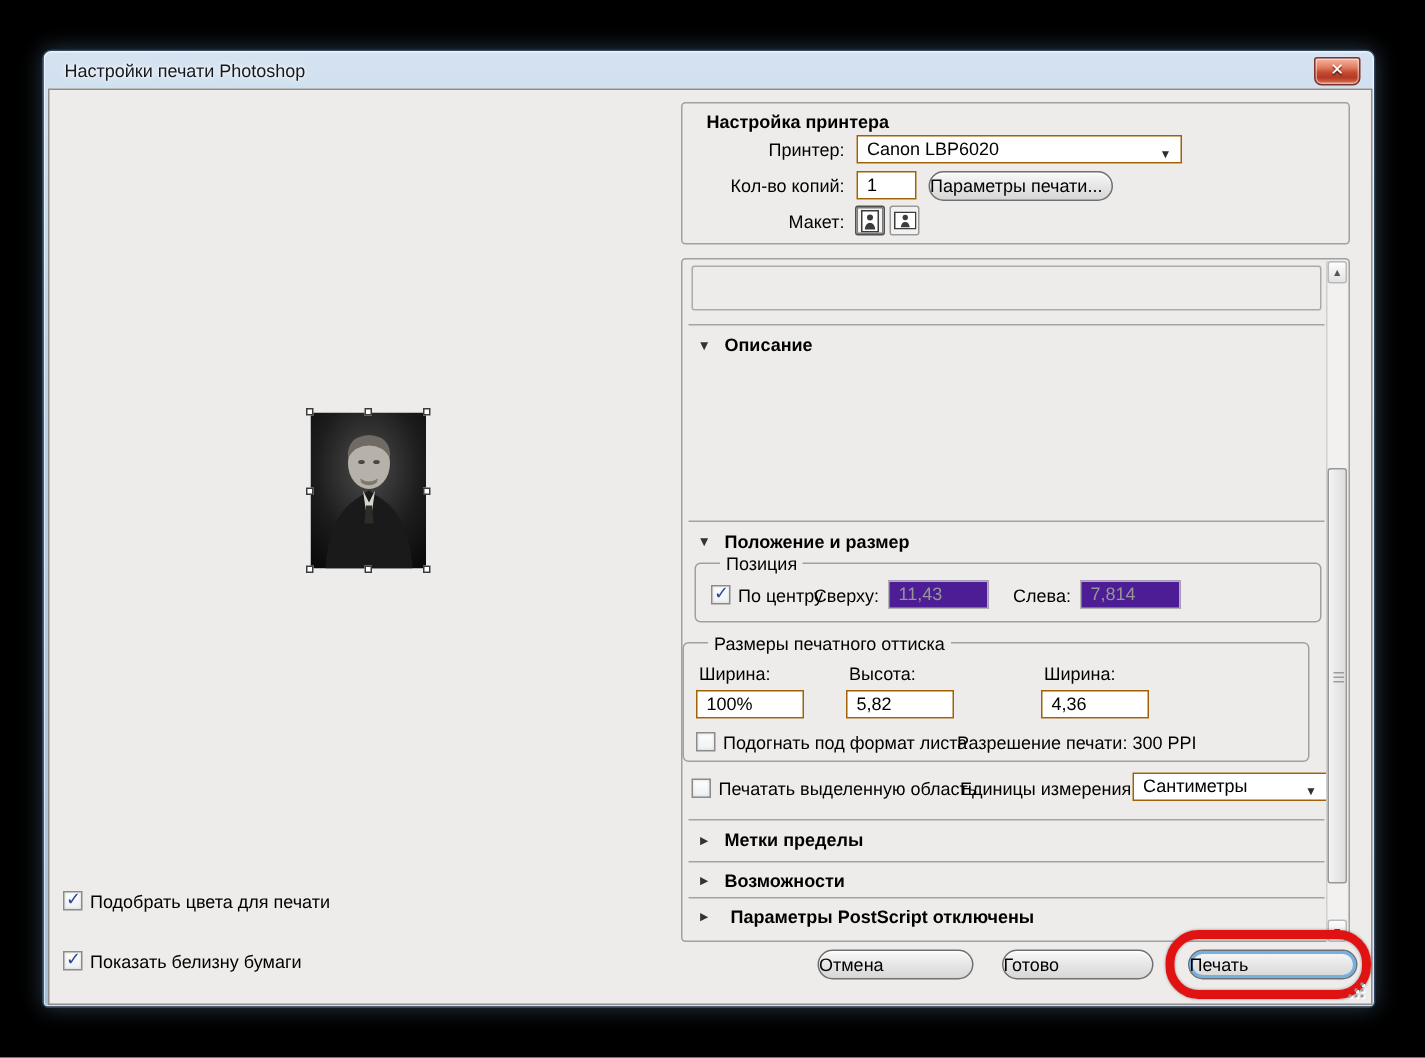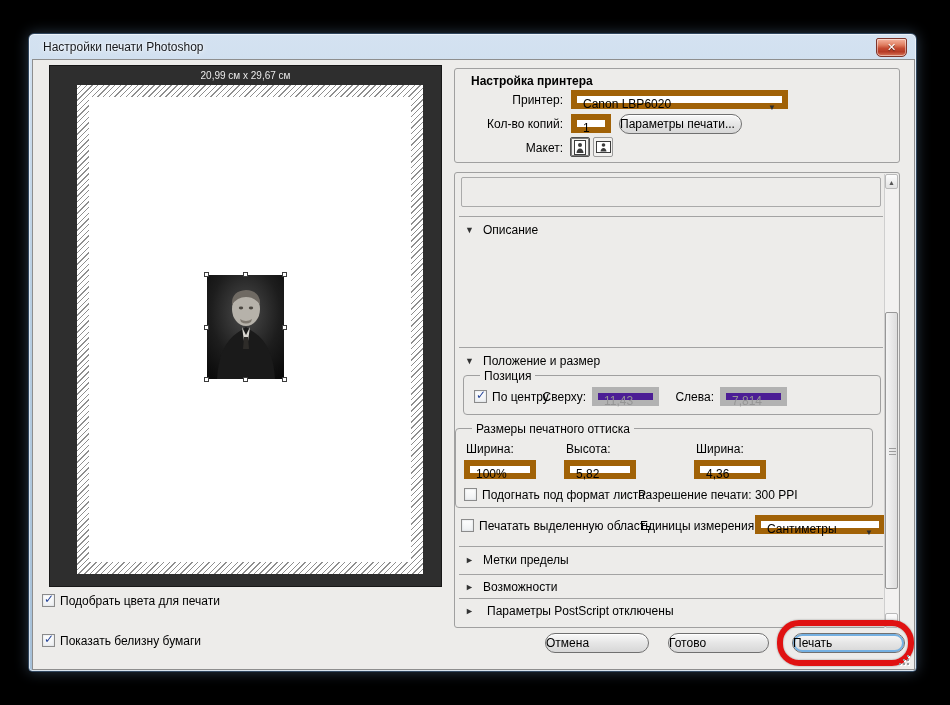--- a/index.html
+++ b/index.html
@@ -65,21 +65,21 @@
     position:absolute; left:1px; top:-3px; font-size:12px; font-weight:bold; color:#27459a;
   }
   .cb:not(.on) .mark { display:none; }
 
   
   .gbox { position:absolute; border:1px solid #a0a0a0; border-radius:3px; }
   .bold { font-weight:bold; }
   .lbl-r { position:absolute; text-align:right; }
 
   .field, .dd {
-    position:absolute; height:19px; background:#fff; border:6px solid #a16207;
+    position:absolute; height:19px; background:#fff; border:1px solid #a16207;
     line-height:17px; padding-left:6px;
   }
   .field.disabled { background:#4c1d95; color:#969696; border-color:#b2b2b2; }
   .dd { cursor:pointer; }
   .dd .arr { position:absolute; right:6px; top:3px; font-size:8px; color:#2e2e2e; }
 
   .ps-btn {
     position:absolute; height:20px; border:1px solid #707070; border-radius:10px;
     background:linear-gradient(180deg,#f9f9f9 0%,#e6e6e6 50%,#d7d7d7 100%);
     text-align:left; line-height:18px; cursor:pointer;
@@ -89,21 +89,21 @@
 
   .layout-btn {
     position:absolute; width:20px; height:20px; border:1px solid #9a9a9a; border-radius:2px;
     background:#f2f1ef; cursor:pointer; display:flex; align-items:center; justify-content:center;
   }
   .layout-btn.sel { border-color:#4f4f4f; box-shadow:inset 0 0 0 1px #7c7c7c; }
 
   .divider { position:absolute; left:4px; width:424px; height:1px; background:#a3a3a3; }
   .sect-head { position:absolute; left:0; height:16px; cursor:pointer; }
   .sect-head .tri { position:absolute; left:10px; top:2px; font-size:9px; color:#333; }
-  .sect-head .txt { position:absolute; left:28px; top:0; font-weight:normal; white-space:nowrap; }
+  .sect-head .txt { position:absolute; left:28px; top:0; font-weight:bold; white-space:nowrap; }
 
   .legend { position:absolute; top:-7px; background:#edecea; padding:0 4px; white-space:nowrap; }
 
   
   .sbar { position:absolute; right:1px; top:1px; width:14px; height:454px; background:#f2f1f0; border-left:1px solid #cfcfcf; }
   .sbtn { position:absolute; left:0; width:13px; height:15px; text-align:center; font-size:7px; color:#555;
     line-height:15px; background:linear-gradient(180deg,#fdfdfd,#e2e2e2); border:1px solid #b9b9b9; border-radius:2px; cursor:pointer; }
   .sthumb { position:absolute; left:0; width:13px; border:1px solid #979797; border-radius:2px;
     background:linear-gradient(90deg,#f4f4f4,#dddddd); cursor:grab; }
   .sthumb .grip { position:absolute; left:3px; top:50%; width:7px; height:1px; background:#9c9c9c;
@@ -125,26 +125,20 @@
 <div class="window">
   <div class="titlebar">
     <span class="title-text">Настройки печати Photoshop</span>
     <div class="close-btn">
       <span>✕</span>
     </div>
   </div>
 
   <div class="client">
 
-    <div class="preview">
-      <div class="paper-size">20,99 см x 29,67 см</div>
-      <div class="paper">
-        <div class="paper-inner"></div>
-      </div>
-    </div>
 
     <div class="photo">
       <svg viewBox="0 0 77 104">
         <defs>
           <radialGradient id="bgph" cx="50%" cy="36%" r="75%">
             <stop offset="0" stop-color="#4c4c4c"></stop>
               <stop offset="0.6" stop-color="#1d1d1d"></stop>
               <stop offset="1" stop-color="#0b0b0b"></stop>
           </radialGradient>
         </defs>

